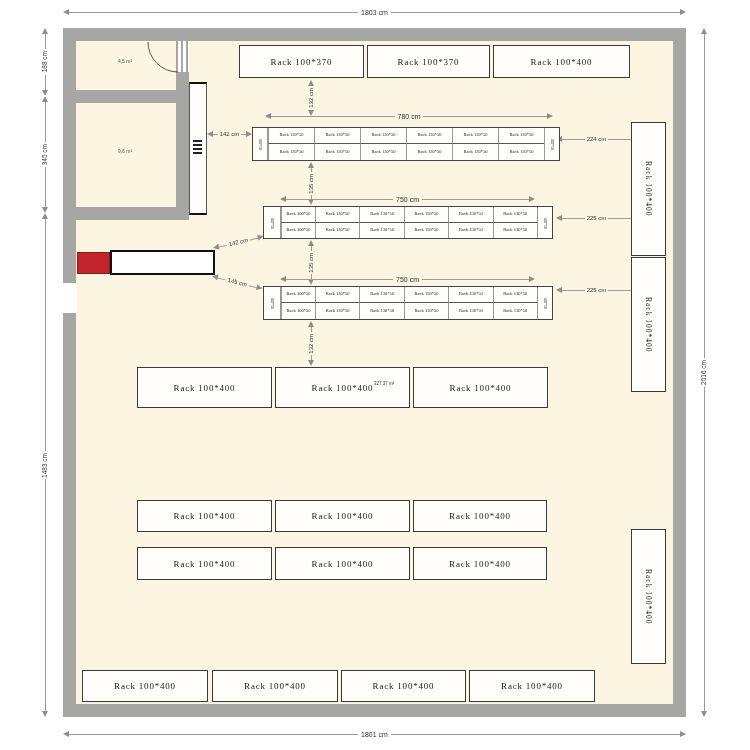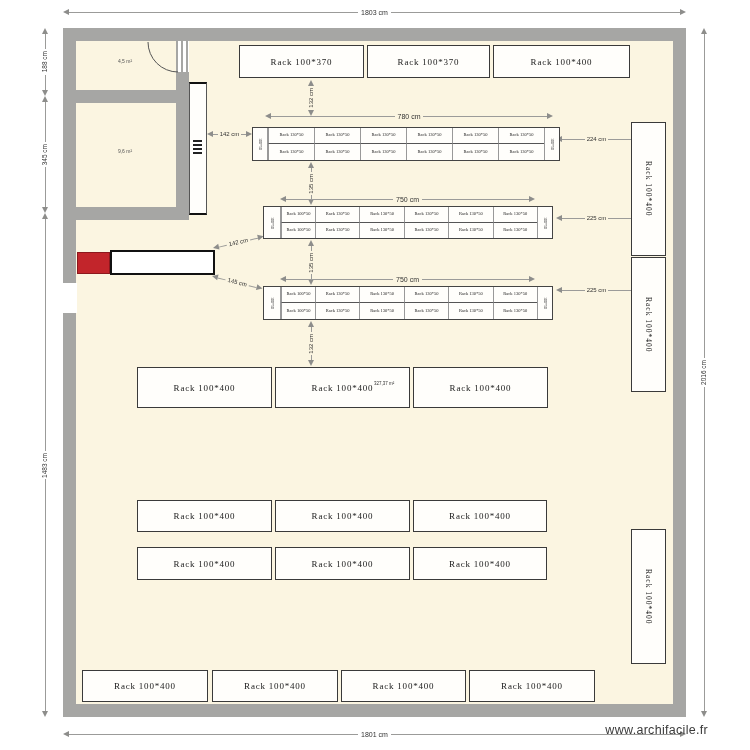--- a/index.html
+++ b/index.html
@@ -309,15 +309,14 @@
   <div class="rbox" style="left:212px;top:670px;width:126px;height:32px;">
       <span>Rack 100*400</span>
     </div>
   <div class="rbox" style="left:341px;top:670px;width:125px;height:32px;">
       <span>Rack 100*400</span>
     </div>
   <div class="rbox" style="left:469px;top:670px;width:126px;height:32px;">
       <span>Rack 100*400</span>
     </div>
 
-  <div class="watermark">www.archifacile.fr</div>
 
 </div>
 
 </body></html>

